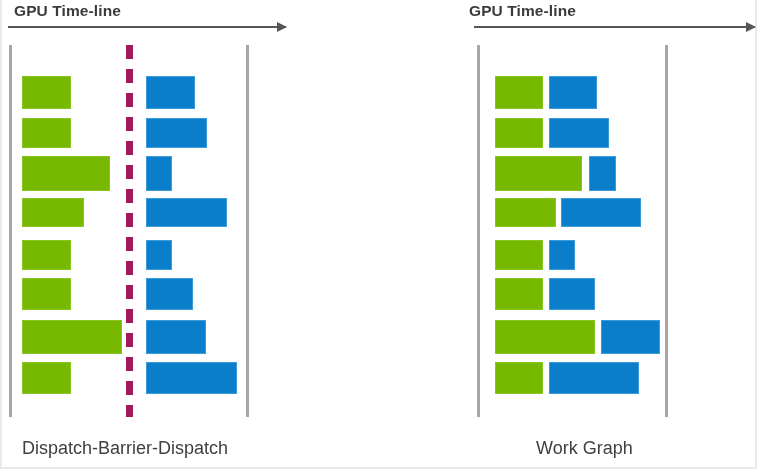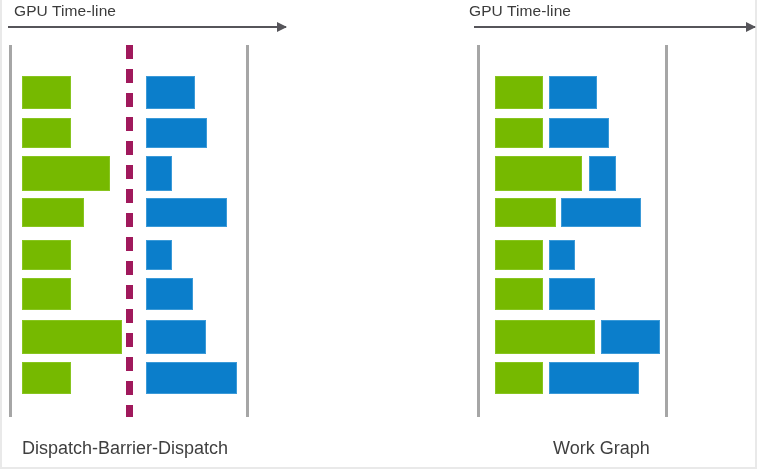--- a/index.html
+++ b/index.html
@@ -31,21 +31,21 @@
     position: absolute;
     top: 0;
     height: 469px;
   }
   #panel-left  { left: 0;   width: 455px; }
   #panel-right { left: 455px; width: 302px; }
 
   .panel-title {
     position: absolute;
     font-size: 15.5px;
-    font-weight: 400;
+    font-weight: 700;
     color: #3b3b3b;
     letter-spacing: 0.1px;
     white-space: nowrap;
   }
 
   
   .timeline-arrow {
     position: absolute;
     height: 10px;
   }
@@ -179,15 +179,15 @@
       <div class="bar green" style="left: 495px; top: 240px; width: 48px; height: 30px;"></div>
       <div class="bar blue" style="left: 549px; top: 240px; width: 26px; height: 30px;"></div>
       <div class="bar green" style="left: 495px; top: 278px; width: 48px; height: 32px;"></div>
       <div class="bar blue" style="left: 549px; top: 278px; width: 46px; height: 32px;"></div>
       <div class="bar green" style="left: 495px; top: 320px; width: 100px; height: 34px;"></div>
       <div class="bar blue" style="left: 601px; top: 320px; width: 59px; height: 34px;"></div>
       <div class="bar green" style="left: 495px; top: 362px; width: 48px; height: 32px;"></div>
       <div class="bar blue" style="left: 549px; top: 362px; width: 90px; height: 32px;"></div>
     </div>
 
-  <div class="caption" id="right-caption" style="left: 553px; top: 438px;">Work Graph</div>
+  <div class="caption" id="right-caption" style="left: 536px; top: 438px;">Work Graph</div>
 
 </div>
 
 </body></html>

